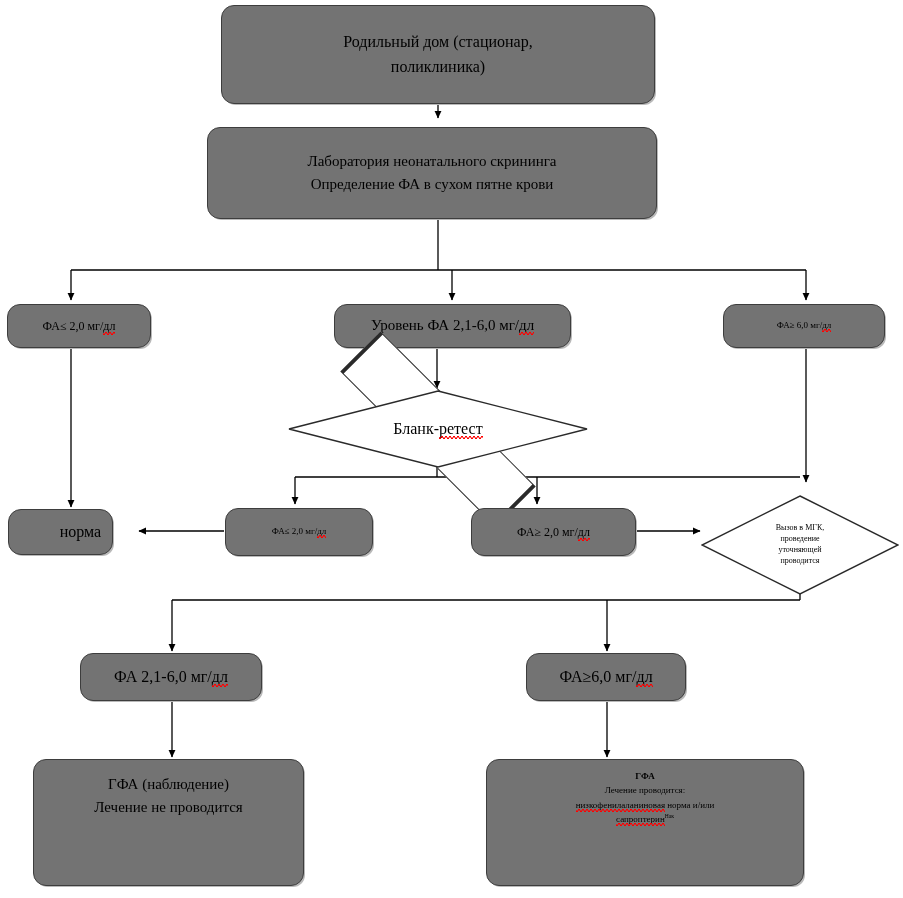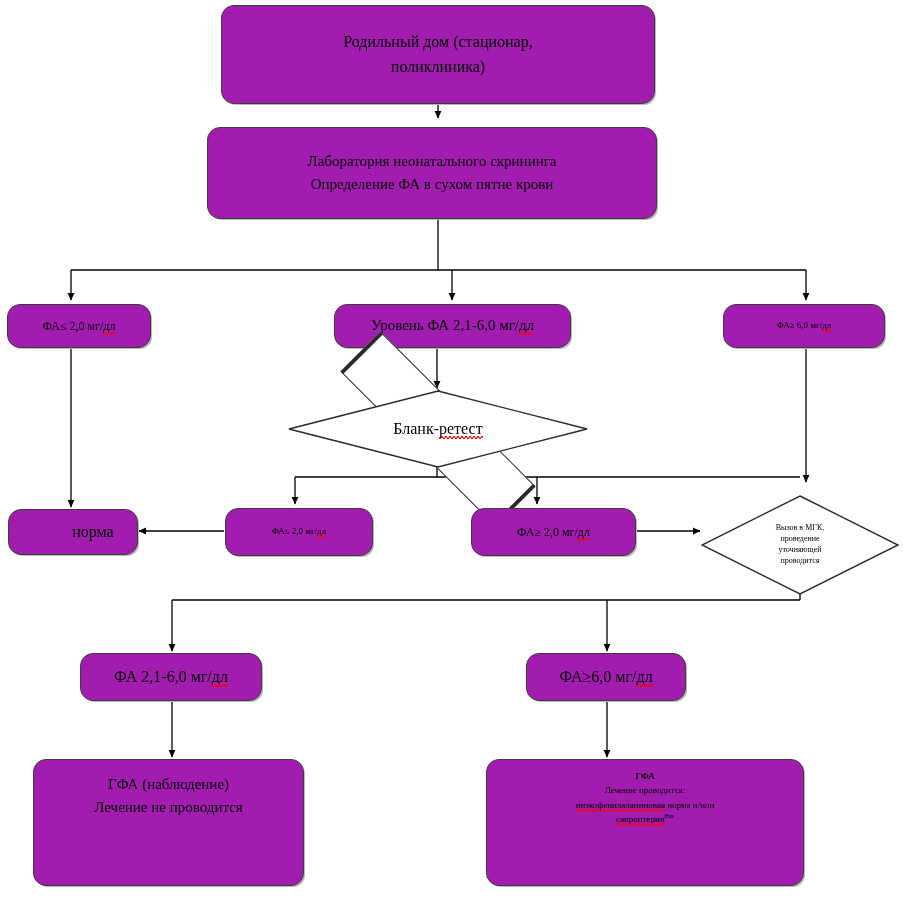--- a/index.html
+++ b/index.html
@@ -27,21 +27,21 @@
     height: 898px;
     pointer-events: none;
   }
   .node {
     position: absolute;
     box-sizing: border-box;
     display: flex;
     align-items: center;
     justify-content: center;
     text-align: center;
-    background: #a21caf;
+    background: #737373;
   }
   .rbox {
     border: 1px solid #3d3d3d;
     border-radius: 13px;
     box-shadow: 2px 2px 0 -1px #b9b9b9;
   }
   .rbox .txt {
     width: 100%;
     padding: 0 6px;
     box-sizing: border-box;
@@ -179,21 +179,21 @@
   <div class="diamond" style="left:288px; top:390px; width:300px; height:78px;">
     <div class="shape" style="width:55px; height:55px; transform:translate(-50%,-50%) rotate(45deg) scale(3.85,1.0);"></div>
     <svg style="position:absolute;left:0;top:0;width:100%;height:100%;">
       <polygon points="150,1 299,39 150,77 1,39" fill="#ffffff" stroke="#2a2a2a" stroke-width="1.4"></polygon>
     </svg>
     <div class="dtext f-lg" style="position:absolute;">
       <span><span>Бланк-</span><span class="sp">ретест</span></span>
     </div>
   </div>
 
-  <div class="node rbox" style="left:8px; top:509px; width:130px; height:46px;padding-left:40px;">
+  <div class="node rbox" style="left:8px; top:509px; width:105px; height:46px;padding-left:40px;">
     <div class="txt f-lg">норма</div>
   </div>
 
   <div class="node rbox" style="left:225px; top:508px; width:148px; height:48px;">
     <div class="txt f-xs">
       <span>ФА≤ 2,0 мг/</span><span class="sp">дл</span>
     </div>
   </div>
 
   <div class="node rbox" style="left:471px; top:508px; width:165px; height:48px;">

